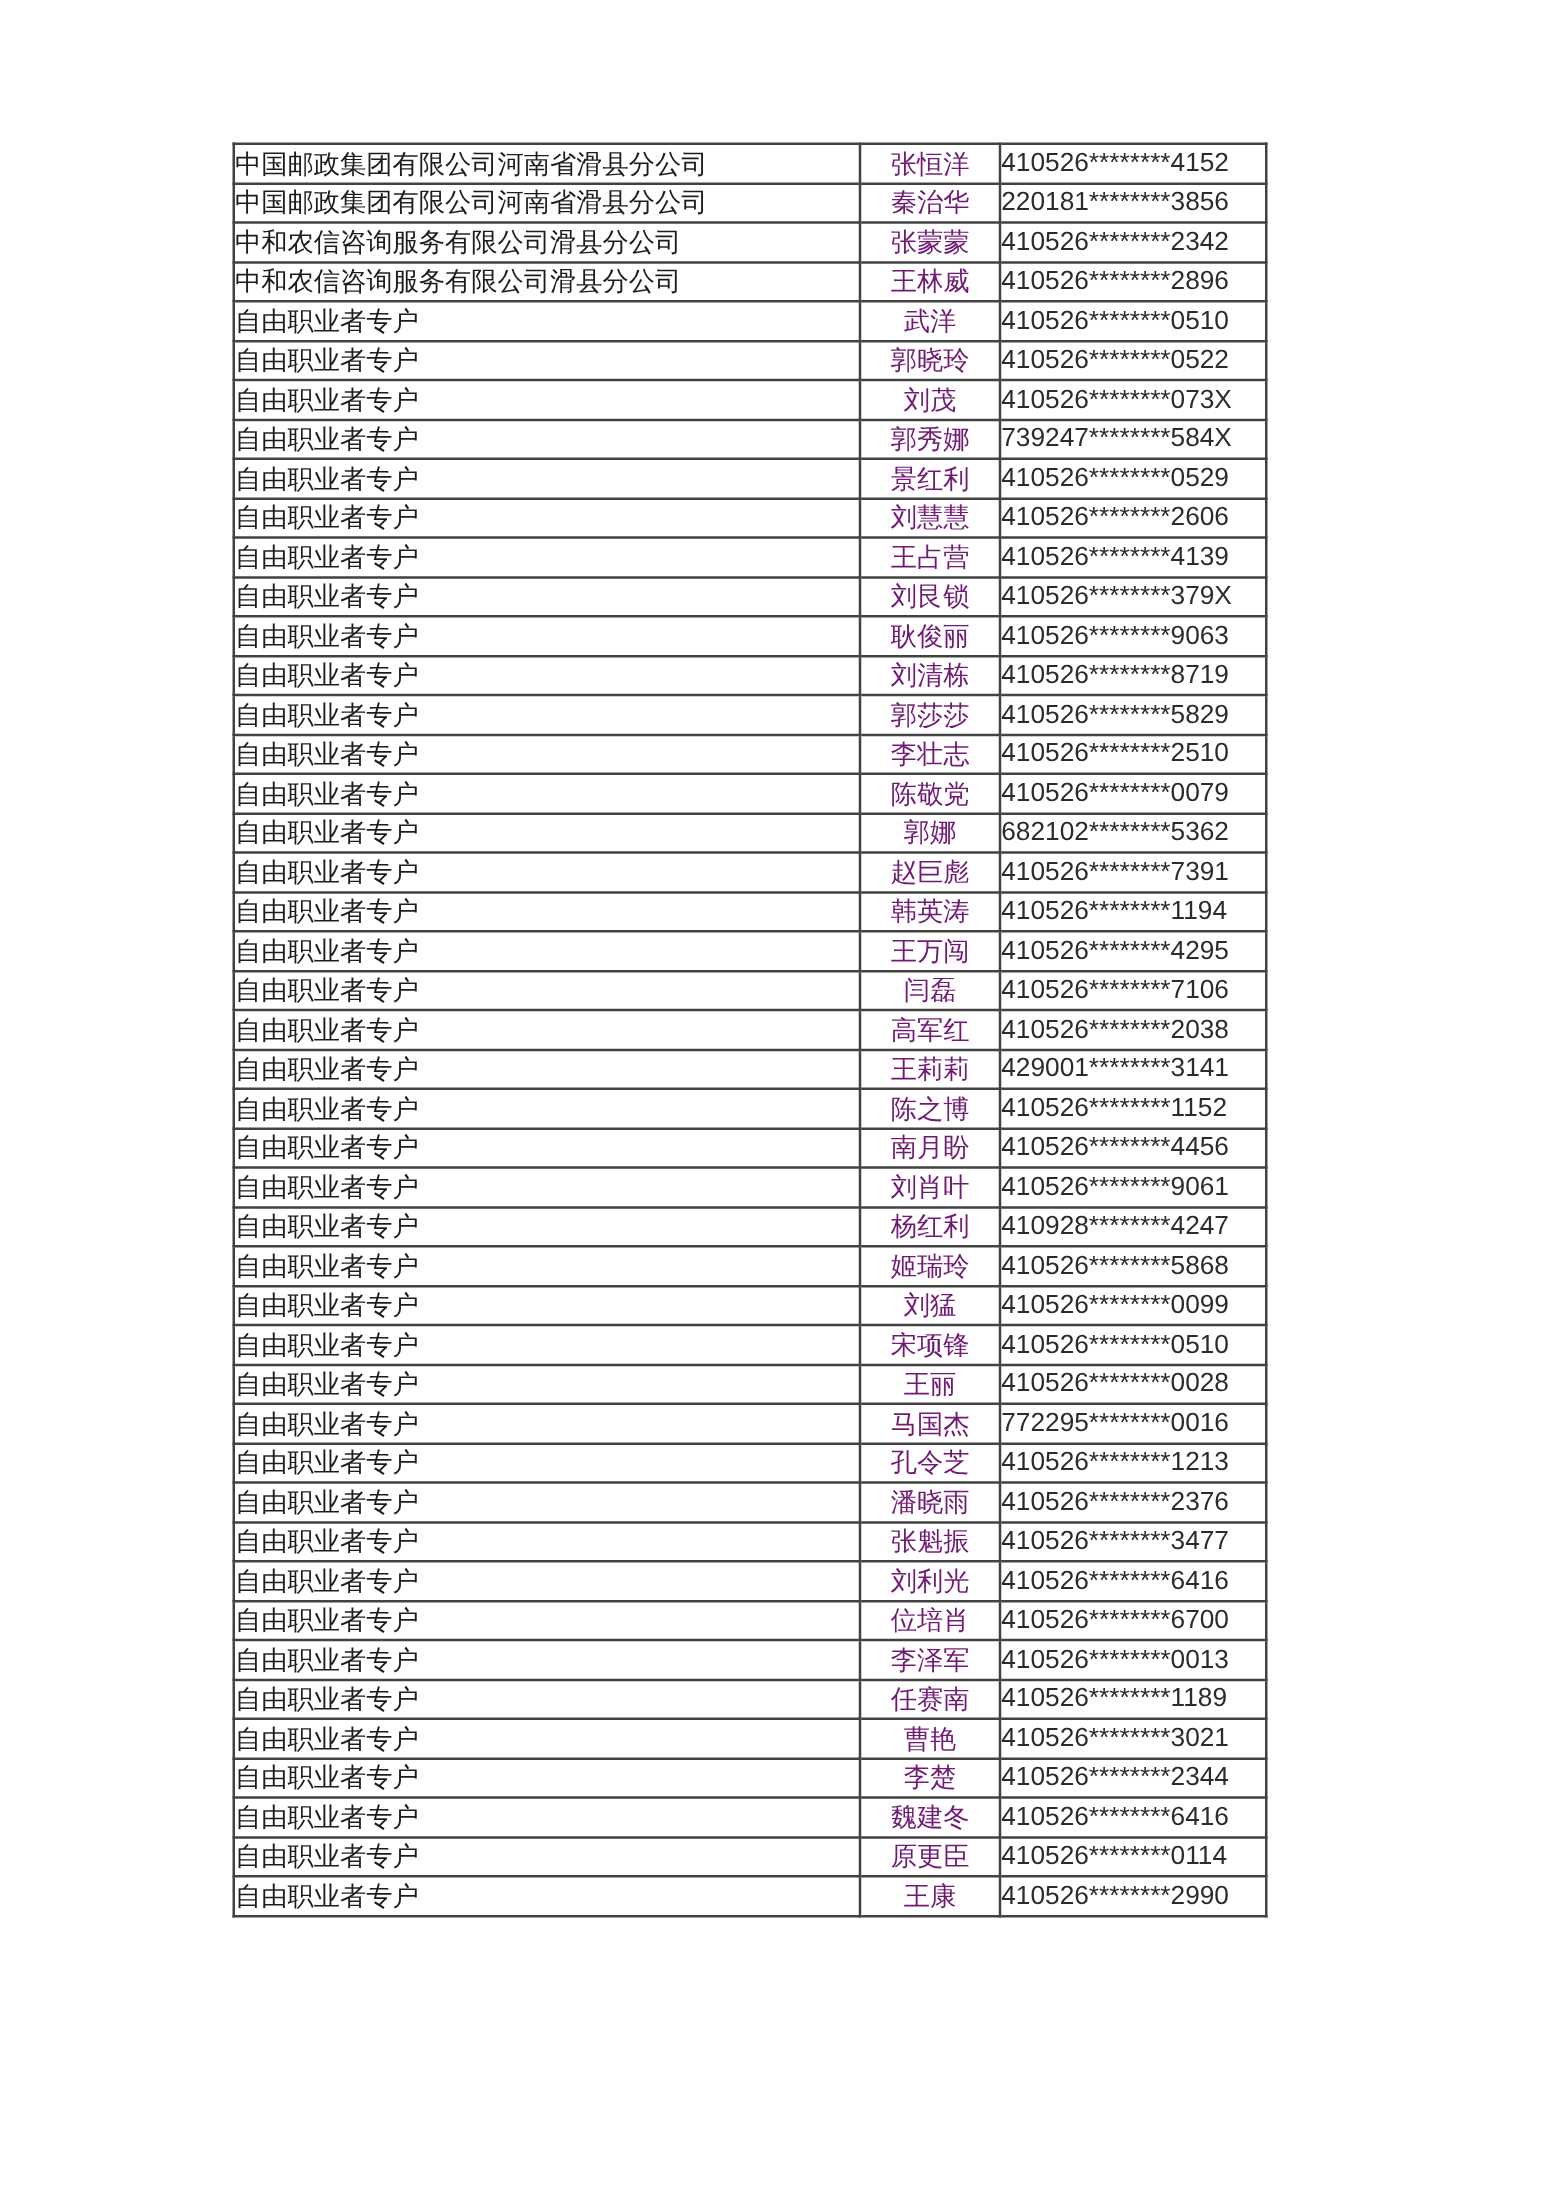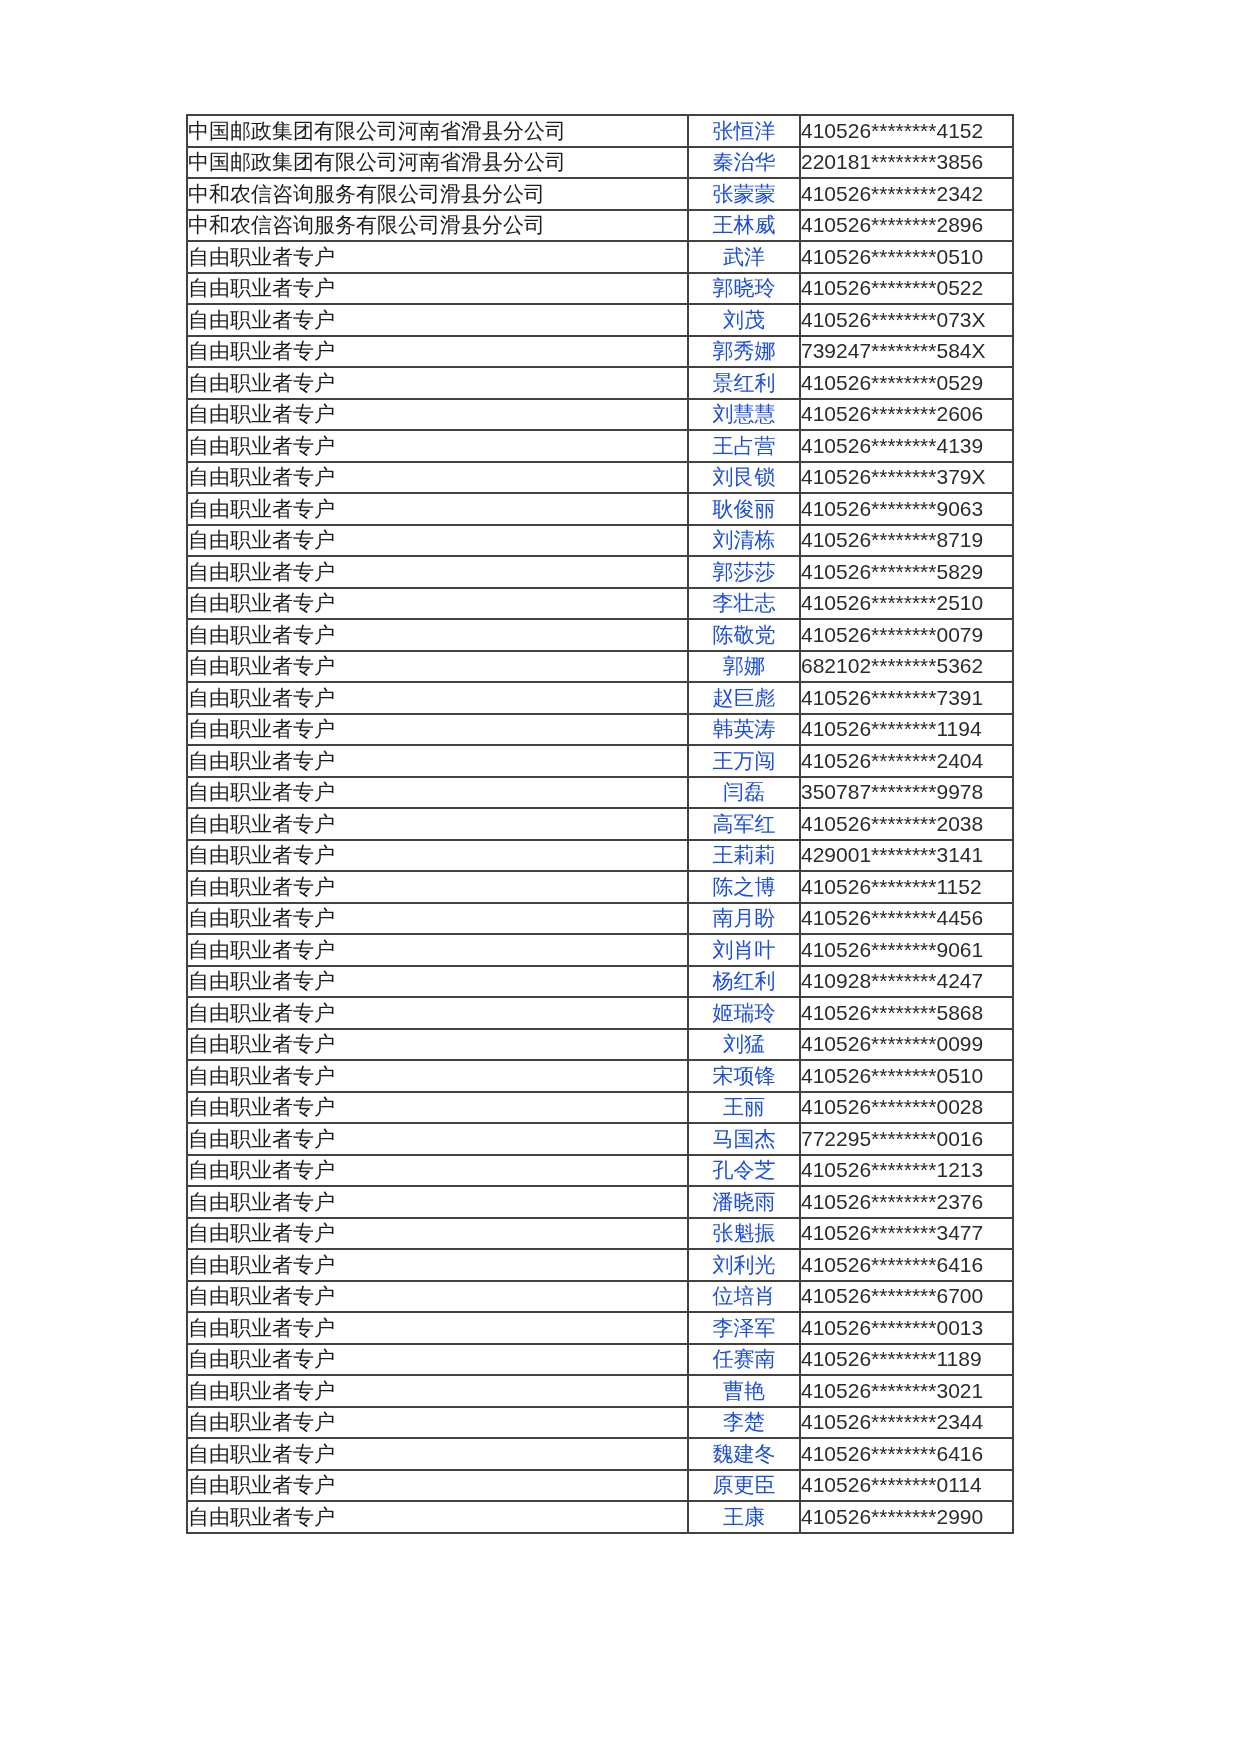--- a/index.html
+++ b/index.html
@@ -35,21 +35,21 @@
     text-align: left;
     padding-left: 12px;
     font-family: "Liberation Serif", "DejaVu Serif", serif;
     font-size: 21px;
     color: #1c1c1c;
   }
   td.name {
     text-align: center;
     font-family: "Liberation Serif", "DejaVu Serif", serif;
     font-size: 21px;
-    color: #1d4ed8;
+    color: #701a75;
   }
   td.idnum {
     text-align: left;
     font-family: "Liberation Sans", "DejaVu Sans", sans-serif;
     font-size: 21px;
     color: #2b2b2b;
     margin-top: 17px;
   }
 </style>
 </head>
@@ -179,27 +179,27 @@
 
   <tr>
     <td class="org">自由职业者专户</td>
     <td class="name">韩英涛</td>
     <td class="idnum">410526********1194</td>
   </tr>
 
   <tr>
     <td class="org">自由职业者专户</td>
     <td class="name">王万闯</td>
-    <td class="idnum">410526********2404</td>
+    <td class="idnum">410526********4295</td>
   </tr>
 
   <tr>
     <td class="org">自由职业者专户</td>
     <td class="name">闫磊</td>
-    <td class="idnum">350787********9978</td>
+    <td class="idnum">410526********7106</td>
   </tr>
 
   <tr>
     <td class="org">自由职业者专户</td>
     <td class="name">高军红</td>
     <td class="idnum">410526********2038</td>
   </tr>
 
   <tr>
     <td class="org">自由职业者专户</td>

